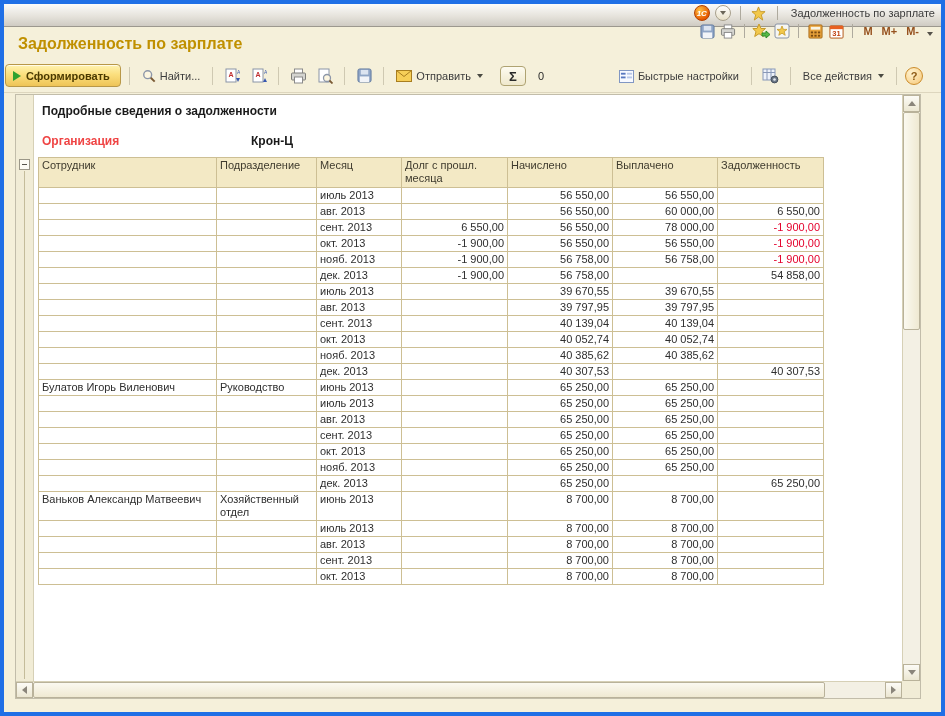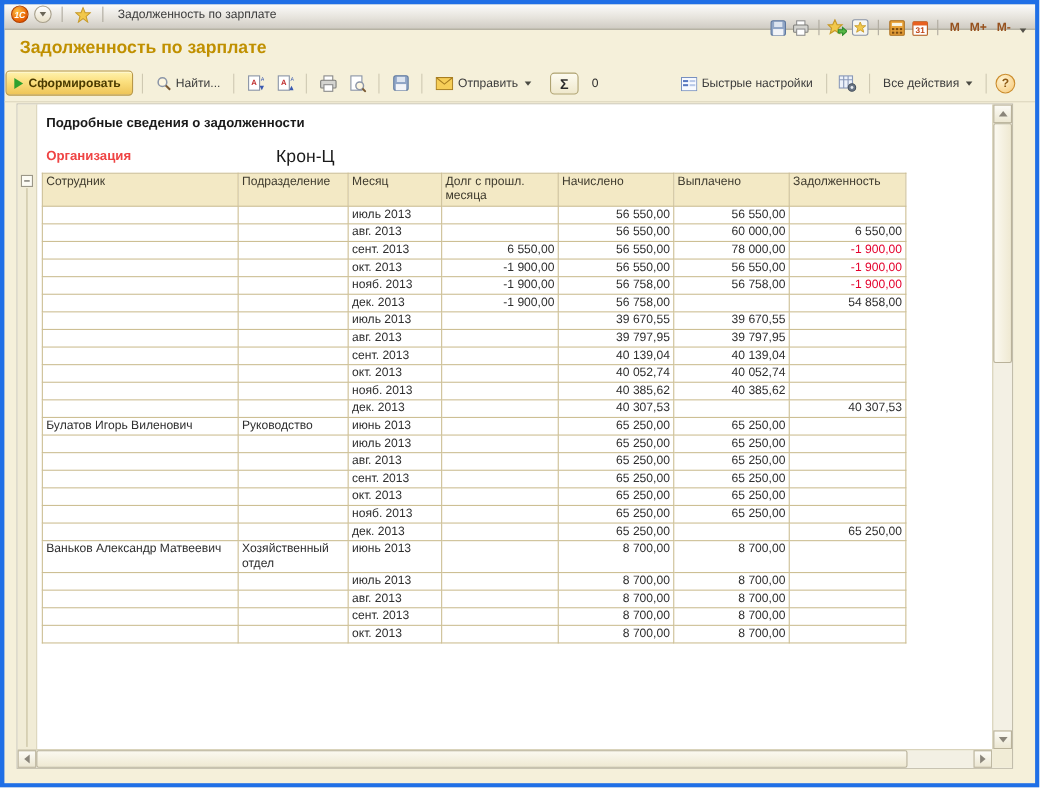--- a/index.html
+++ b/index.html
@@ -2,31 +2,31 @@
 <html><head>
 <meta charset="utf-8">
 <style>
   * { margin:0; padding:0; box-sizing:border-box; }
   html,body { width:945px; height:716px; font-family:"Liberation Sans","DejaVu Sans",sans-serif; background:#fff; }
   .window { position:relative; width:945px; height:716px; border:4px solid #1F6FE6; background:#F5F0DA; overflow:hidden; }
 
   
   .titlebar { position:absolute; left:0; top:0; right:0; height:23px;
     background:linear-gradient(#FBFBFA,#E6E3DC 55%,#CFCBC3); border-bottom:1px solid #9C988E;
-    display:flex; align-items:flex-start; padding:0 6px; }
+    display:flex; align-items:flex-end; padding:0 6px;flex-direction:column; }
   .tb-left { display:flex; align-items:center; gap:5px; }
   .logo1c { width:16px; height:16px; border-radius:50%; background:radial-gradient(circle at 35% 30%,#FFC040,#E65A00 70%,#C83C00);
     color:#fff; font-size:8px; font-weight:bold; font-style:italic; display:flex; align-items:center; justify-content:center;
     border:1px solid #B04000; }
   .roundbtn { width:16px; height:16px; border-radius:50%; background:linear-gradient(#FFFFFF,#E8E0C8); border:1px solid #A8A08C;
     display:flex; align-items:center; justify-content:center; }
   .caret-dn { width:0; height:0; border-left:3px solid transparent; border-right:3px solid transparent; border-top:4px solid #6B6658; }
   .tb-sep { width:1px; height:14px; background:#AEAA9E; margin:0 4px; }
   .tb-title { font-size:11px; color:#3C3C3C; margin-left:4px; }
-  .tb-right { margin-left:auto; display:flex; align-items:center; gap:3px;margin-top:12px; }
+  .tb-right { margin-left:auto; display:flex; align-items:center; gap:3px; }
   .tb-ic { width:18px; height:18px; display:flex; align-items:center; justify-content:center; }
   .mem-btn { font-size:11px; font-weight:bold; color:#96511E; padding:0 3px; background:none; border:none; }
   .ovf { width:0; height:0; border-left:3px solid transparent; border-right:3px solid transparent; border-top:4px solid #55524A; margin:6px 2px 0 2px;}
 
   
   .pagehead { position:absolute; top:24px; left:0; right:0; height:32px; }
   .pagehead h1 { position:absolute; left:14px; top:7px; font-size:16px; font-weight:bold; color:#C09000; }
 
   
   .toolbar { position:absolute; top:56px; left:0; right:0; height:33px; border-bottom:1px solid #DDD6BE; }
@@ -50,21 +50,21 @@
 
   
   .content { position:absolute; left:11px; top:90px; width:906px; bottom:13px; border:1px solid #C2BDAA; background:#fff; }
   .gmargin { position:absolute; left:0; top:0; bottom:17px; width:18px; background:#F1ECD6; border-right:1px solid #D6D0B6; }
   .collapse-box { position:absolute; left:3px; top:64px; width:11px; height:11px; background:#FCFBF4; border:1px solid #9B9788; }
   .collapse-box::after { content:""; position:absolute; left:2px; right:2px; top:4px; height:1px; background:#55524A; }
   .gline { position:absolute; left:8px; top:76px; bottom:2px; width:1px; background:#C4BC9A; }
   .sheet { position:absolute; left:18px; top:0; right:18px; bottom:17px; background:#fff; overflow:hidden; }
   .rtitle { position:absolute; left:8px; top:9px; font-size:12px; font-weight:bold; color:#1A1A1A; }
   .org-label { position:absolute; left:8px; top:39px; font-size:12px; font-weight:bold; color:#ef4444; }
-  .org-value { position:absolute; left:217px; top:39px; font-size:16px; font-weight:normal; color:#1A1A1A; }
+  .org-value { position:absolute; left:217px; top:39px; font-size:12px; font-weight:bold; color:#1A1A1A; }
 
   table.rep { position:absolute; left:4px; top:62px; border-collapse:collapse; table-layout:fixed; width:785px;
     font-size:11px; color:#2E2E2E; }
   table.rep th, table.rep td { border:1px solid #CDBF94; vertical-align:top; padding:1px 3px; line-height:13px;
     overflow:hidden; }
   table.rep th { background:#F3E9C5; font-weight:normal; text-align:left; color:#3F3B2E; height:30px; }
   table.rep td { height:14px; background:#fff; }
   td.num { text-align:right; }
   td.neg { color:#E4002C; }
 

